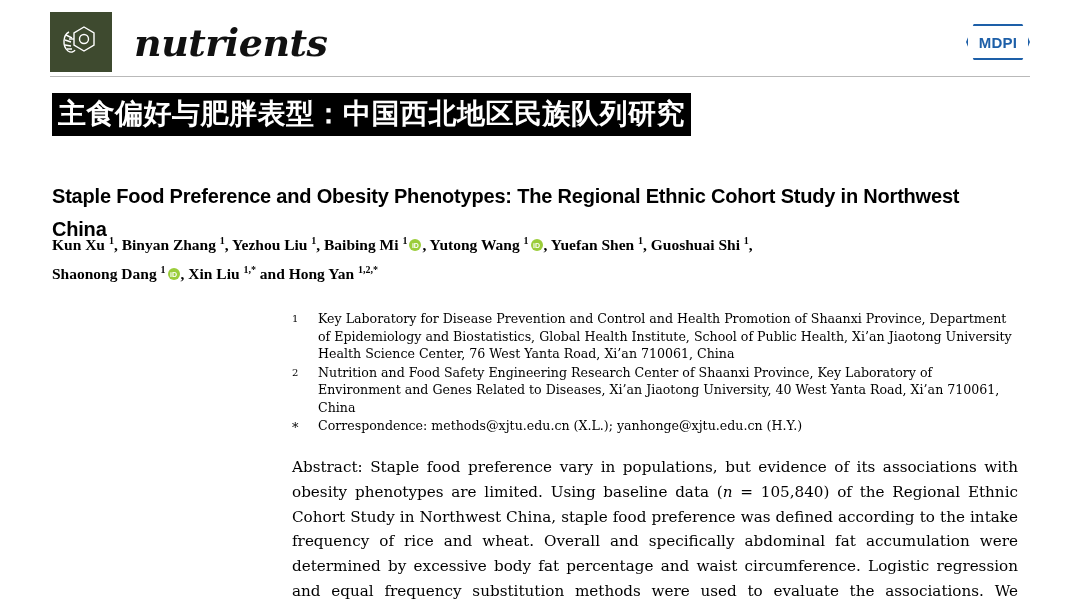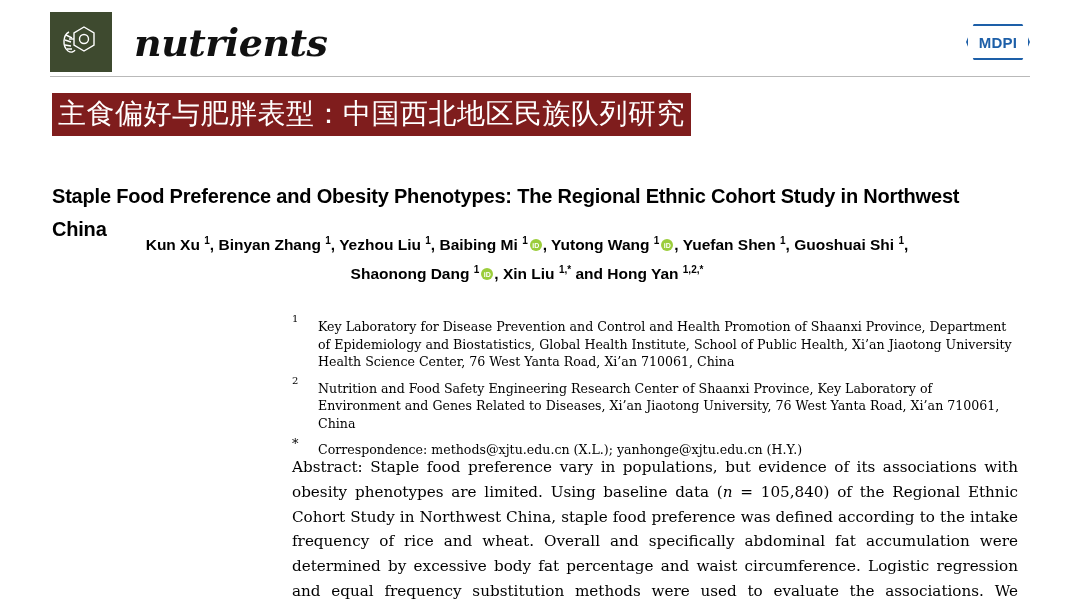--- a/index.html
+++ b/index.html
@@ -75,24 +75,24 @@
     font-weight: 700;
     color: #1d5fa8;
     letter-spacing: 0.2px;
   }
 
   
   .cn-title {
     position: absolute;
     left: 52px;
     top: 93px;
-    background: #7f1d1d;
+    background: #000000;
     color: #ffffff;
     font-family: "DejaVu Sans", sans-serif;
-    font-weight: 400;
+    font-weight: 700;
     font-size: 28px;
     line-height: 38px;
     padding: 2px 6px 3px 6px;
     white-space: nowrap;
     letter-spacing: 0.5px;
   }
   .en-title {
     position: absolute;
     left: 52px;
     top: 138px;
@@ -105,25 +105,24 @@
     letter-spacing: -0.2px;
     margin-top: 42px;
   }
 
   
   .authors {
     position: absolute;
     left: 52px;
     top: 228px;
     width: 950px;
-    font-family: Liberation Sans, sans-serif;
+    font-family: Liberation Serif, serif;
     font-weight: 700;
     font-size: 15.5px;
     line-height: 25px;
-    text-align: center;
   }
   .authors sup {
     font-size: 10px;
     font-weight: 700;
     vertical-align: super;
   }
   .orcid {
     display: inline-block;
     width: 12px;
     height: 12px;
@@ -167,21 +166,20 @@
     font-size: 10px;
     vertical-align: super;
     padding-top: 0px;
   }
   .aff-marker.star {
     font-size: 13px;
     padding-top: 2px;
   }
   .aff-text {
     flex: 1 1 auto;
-    margin-top: 8px;
   }
 
   
   .abstract {
     position: absolute;
     left: 292px;
     top: 455px;
     width: 726px;
     font-family: "DejaVu Serif", serif;
     font-size: 15.2px;
@@ -224,21 +222,21 @@
     <span>Shaonong Dang <sup>1</sup></span><span class="orcid"></span><span>, </span><span>Xin Liu <sup>1,*</sup></span><span> and </span><span>Hong Yan <sup>1,2,*</sup></span>
   </div>
 
   <div class="affiliations">
     <div class="aff-row">
       <div class="aff-marker">1</div>
       <div class="aff-text">Key Laboratory for Disease Prevention and Control and Health Promotion of Shaanxi Province, Department of Epidemiology and Biostatistics, Global Health Institute, School of Public Health, Xi’an Jiaotong University Health Science Center, 76 West Yanta Road, Xi’an 710061, China</div>
     </div>
     <div class="aff-row">
       <div class="aff-marker">2</div>
-      <div class="aff-text">Nutrition and Food Safety Engineering Research Center of Shaanxi Province, Key Laboratory of Environment and Genes Related to Diseases, Xi’an Jiaotong University, 76 West Yanta Road, Xi’an 710061, China</div>
+      <div class="aff-text">Nutrition and Food Safety Engineering Research Center of Shaanxi Province, Key Laboratory of Environment and Genes Related to Diseases, Xi’an Jiaotong University, 40 West Yanta Road, Xi’an 710061, China</div>
     </div>
     <div class="aff-row">
       <div class="aff-marker star">*</div>
       <div class="aff-text">Correspondence: methods@xjtu.edu.cn (X.L.); yanhonge@xjtu.edu.cn (H.Y.)</div>
     </div>
   </div>
 
   <div class="abstract">
     <b>Abstract:</b><span> Staple food preference vary in populations, but evidence of its associations with obesity phenotypes are limited. Using baseline data (</span><i>n</i><span> = 105,840) of the Regional Ethnic Cohort Study in Northwest China, staple food preference was defined according to the intake frequency of rice and wheat. Overall and specifically abdominal fat accumulation were determined by excessive body fat percentage and waist circumference. Logistic regression and equal frequency substitution methods were used to evaluate the associations. We observed rice preference (consuming rice more frequently</span>
   </div>

